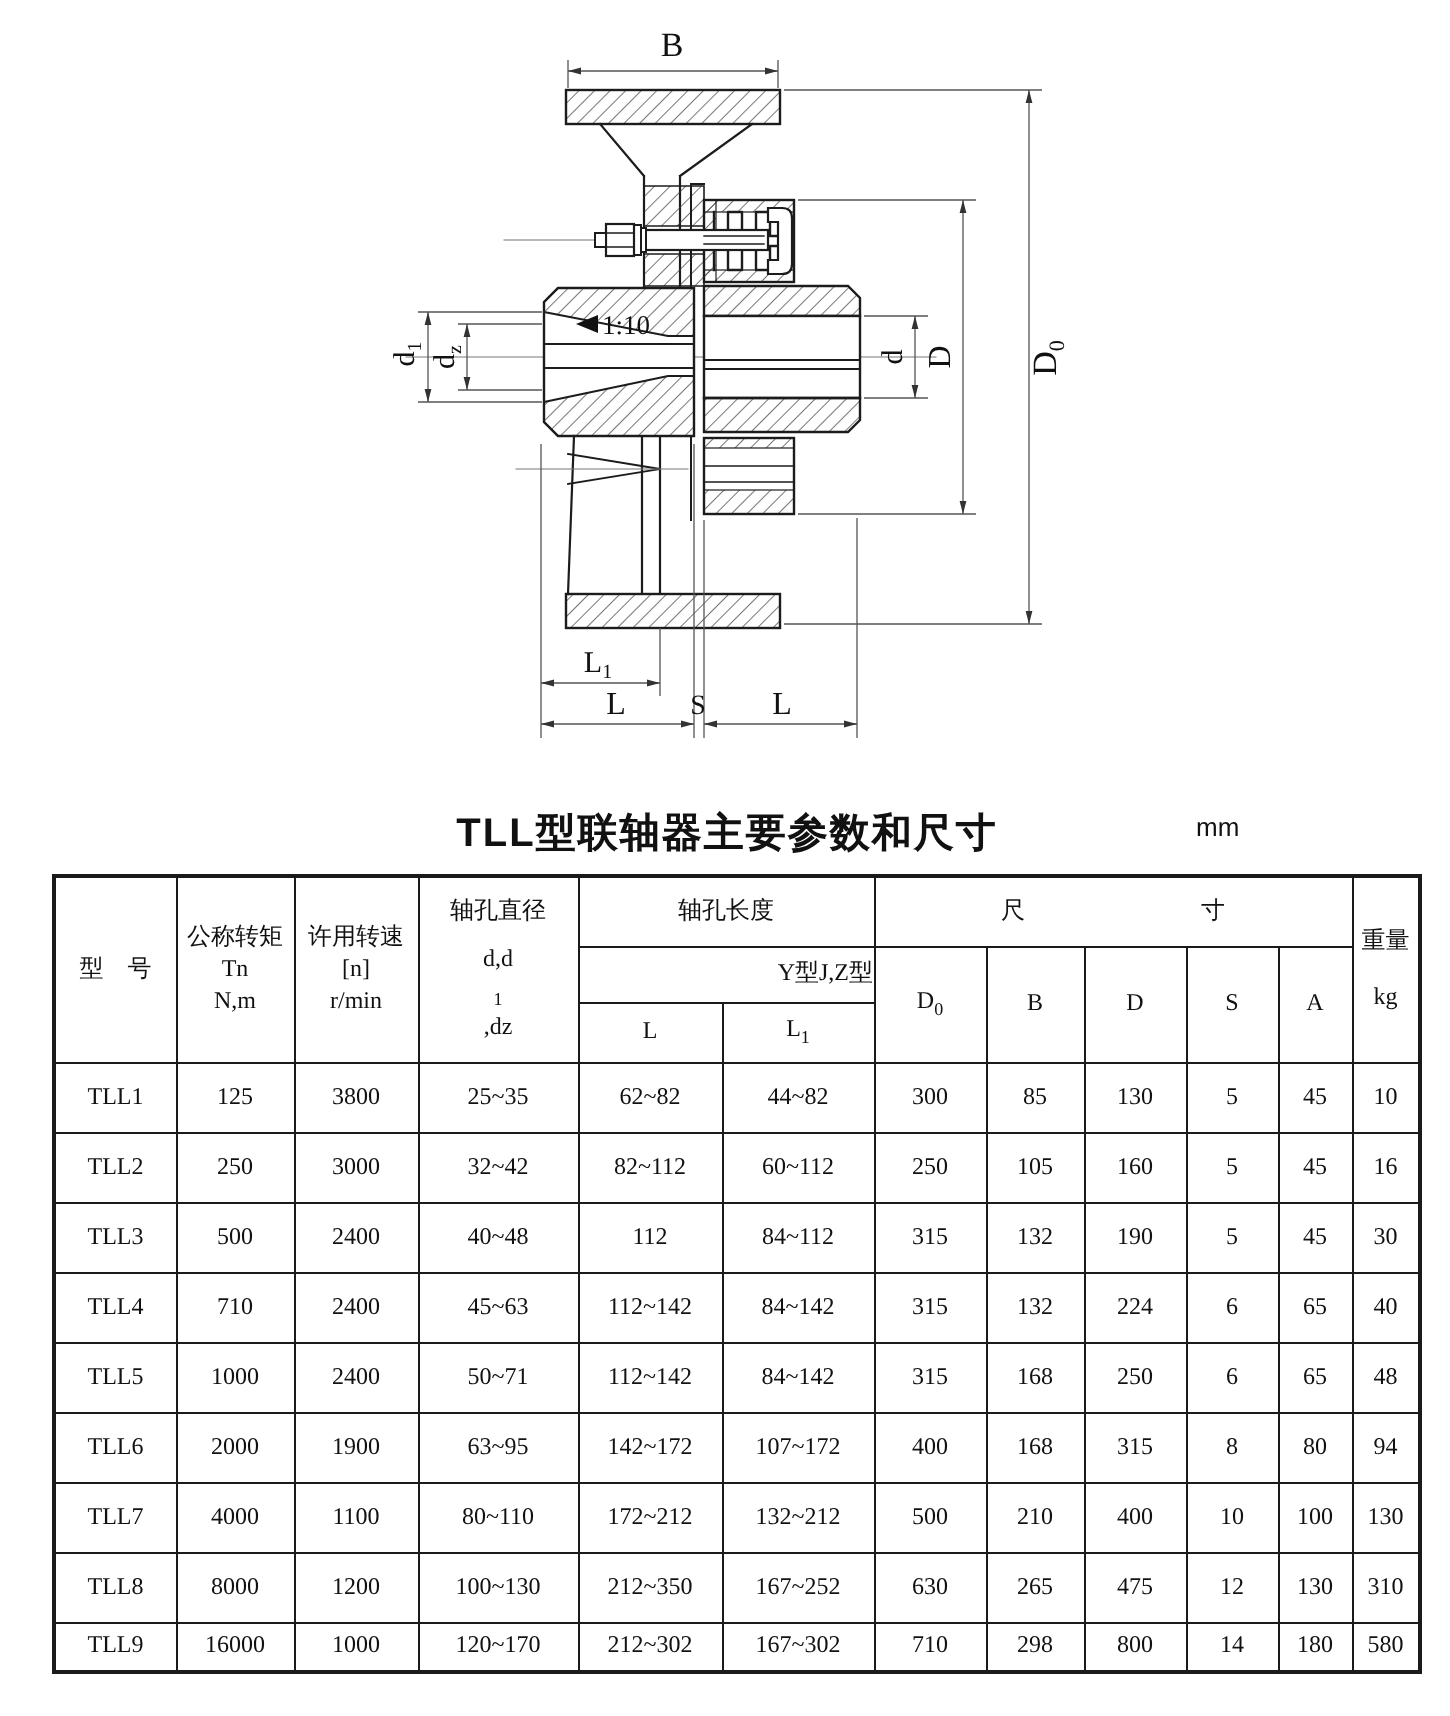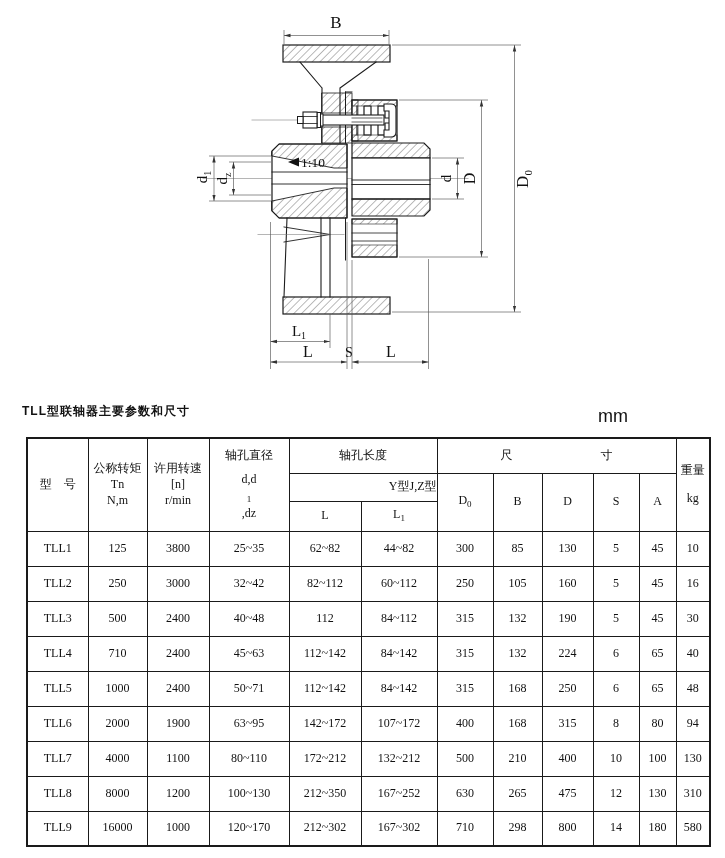--- a/index.html
+++ b/index.html
@@ -1,22 +1,22 @@
 <!DOCTYPE html>
 <html><head>
 <meta charset="utf-8">
 <style>
   html,body{margin:0;padding:0;background:#fff;}
   .page{position:relative;width:725px;height:858px;background:#ffffff;overflow:hidden;
         font-family:"Liberation Sans",sans-serif;color:#111;}
   .drawing{position:absolute;left:0;top:0;}
   .lb{font-family:"Liberation Serif",serif;fill:#111;}
-  .caption{position:absolute;top:403px;left:22px;width:683px;
-           font-size:12px;font-weight:bold;letter-spacing:1px;}
-  .unit{position:absolute;top:406px;left:598px;font-size:18px;}
+  .caption{position:absolute;top:403px;left:22px;width:683px;text-align:center;
+           font-size:20px;font-weight:bold;letter-spacing:1px;}
+  .unit{position:absolute;top:406px;left:598px;font-size:13px;}
   table.params{position:absolute;left:26px;top:437px;width:683px;border-collapse:collapse;
            table-layout:fixed;font-family:"Liberation Serif",serif;}
   table.params{border:2px solid #1a1a1a;}
   table.params td,table.params th{border:1px solid #1a1a1a;text-align:center;vertical-align:middle;
            font-weight:normal;font-size:12px;padding:0;line-height:1.3;}
   .hdr{font-size:12px;}
   .stack span{display:block;}
   .gap8{height:8px;}
   .gap12{height:12px;}
   .two-lab{display:flex;justify-content:flex-end;align-items:center;}
@@ -312,21 +312,21 @@
     <td class="datacell">100~130</td>
     <td class="datacell">212~350</td>
     <td class="datacell">167~252</td>
     <td class="datacell">630</td>
     <td class="datacell">265</td>
     <td class="datacell">475</td>
     <td class="datacell">12</td>
     <td class="datacell">130</td>
     <td class="datacell">310</td>
   </tr>
-  <tr style="height:35px">
+  <tr style="height:25px">
     <td class="datacell">TLL9</td>
     <td class="datacell">16000</td>
     <td class="datacell">1000</td>
     <td class="datacell">120~170</td>
     <td class="datacell">212~302</td>
     <td class="datacell">167~302</td>
     <td class="datacell">710</td>
     <td class="datacell">298</td>
     <td class="datacell">800</td>
     <td class="datacell">14</td>

